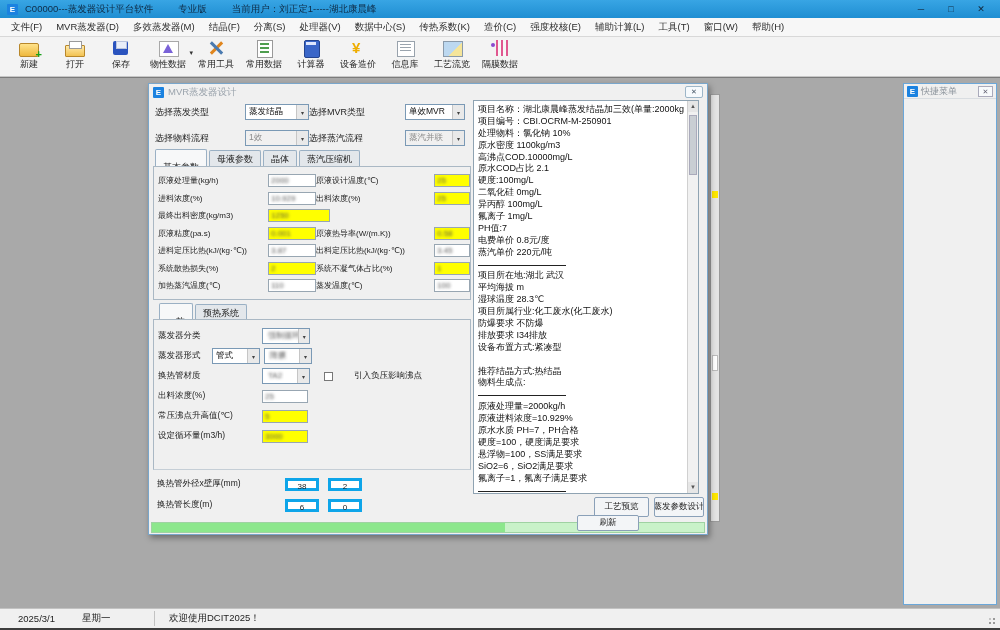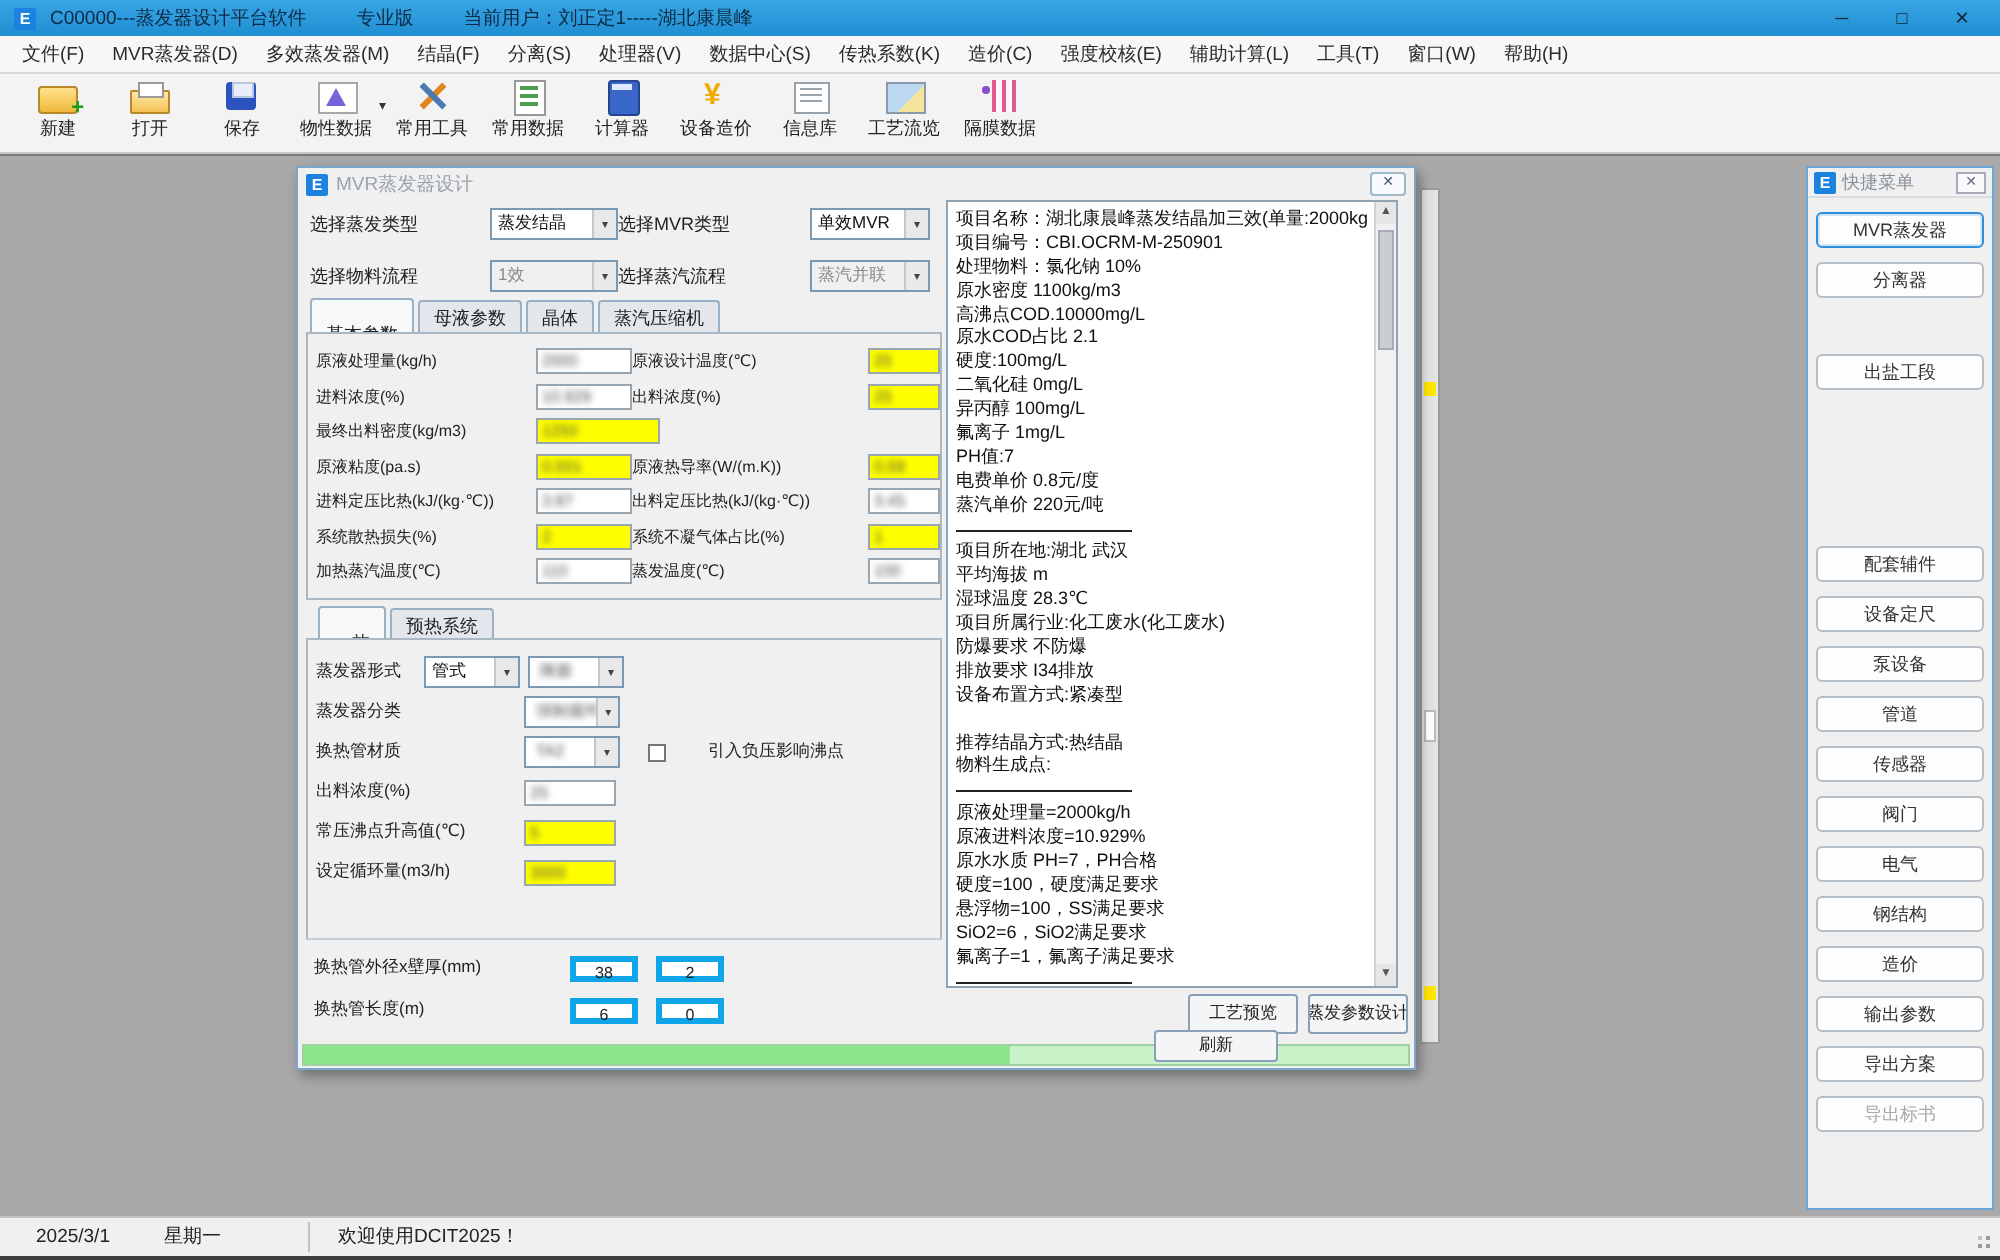--- a/index.html
+++ b/index.html
@@ -372,34 +372,34 @@
 
     <div class="tabs2">
 
         <div class="tab active">一效</div>
 
         <div class="tab">预热系统</div>
       </div>
 
     <div class="group2">
       <div class="ef-row">
+        <span class="ef-label">蒸发器分类</span>
+        <div class="combo ef-combo">
+          <span class="inputbox blur" style="border:none;background:none">强制循环</span>
+          <span class="arr">▾</span>
+        </div>
+      </div>
+      <div class="ef-row">
         <span class="ef-label short">蒸发器形式</span>
         <div class="combo ef-combo">
           <span>管式</span>
           <span class="arr">▾</span>
         </div>
         <div class="combo ef-combo" style="margin-left:4px">
           <span class="inputbox blur" style="border:none;background:none">降膜</span>
-          <span class="arr">▾</span>
-        </div>
-      </div>
-      <div class="ef-row">
-        <span class="ef-label">蒸发器分类</span>
-        <div class="combo ef-combo">
-          <span class="inputbox blur" style="border:none;background:none">强制循环</span>
           <span class="arr">▾</span>
         </div>
       </div>
       <div class="ef-row">
         <span class="ef-label">换热管材质</span>
         <div class="combo ef-combo">
           <span class="inputbox blur" style="border:none;background:none">TA2</span>
           <span class="arr">▾</span>
         </div>
         <div class="checkbox">
@@ -516,52 +516,20 @@
       <div class="fill"></div>
     </div>
   </div>
 
   <div class="quickmenu">
     <div class="qm-title">
       <div class="e-logo">E</div>
       <span class="qm-title-text">快捷菜单</span>
       <div class="qm-close">✕</div>
     </div>
-    <div>
-
-        <div class="qm-btn selected">MVR蒸发器</div>
-
-        <div class="qm-btn">分离器</div>
-
-        <div class="qm-btn" style="margin-top: 28px;">出盐工段</div>
-
-        <div class="qm-btn" style="margin-top: 78px;">配套辅件</div>
-
-        <div class="qm-btn">设备定尺</div>
-
-        <div class="qm-btn">泵设备</div>
-
-        <div class="qm-btn">管道</div>
-
-        <div class="qm-btn">传感器</div>
-
-        <div class="qm-btn">阀门</div>
-
-        <div class="qm-btn">电气</div>
-
-        <div class="qm-btn">钢结构</div>
-
-        <div class="qm-btn">造价</div>
-
-        <div class="qm-btn">输出参数</div>
-
-        <div class="qm-btn">导出方案</div>
-
-        <div class="qm-btn disabled">导出标书</div>
-      </div>
   </div>
 </div>
 
 <div class="statusbar">
   <span class="sb-date">2025/3/1</span>
   <span class="sb-weekday">星期一</span>
   <div class="sb-div"></div>
   <span class="sb-msg">欢迎使用DCIT2025！</span>
   <div class="grip"></div>
 </div>

